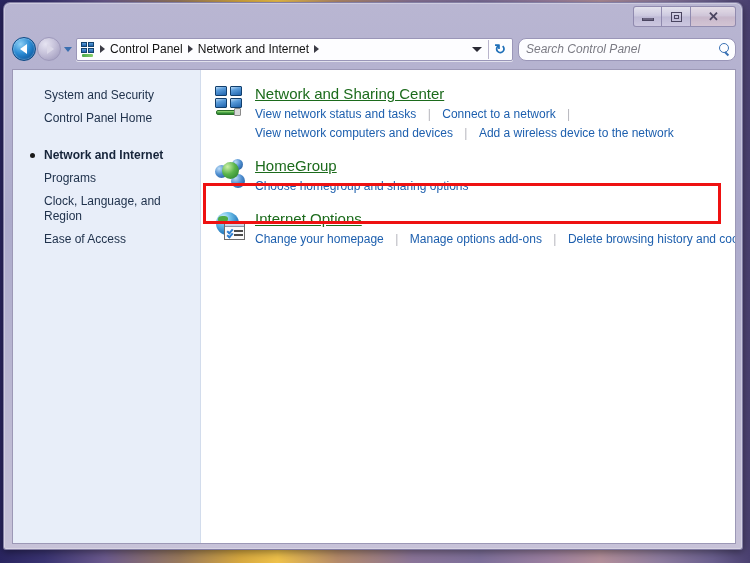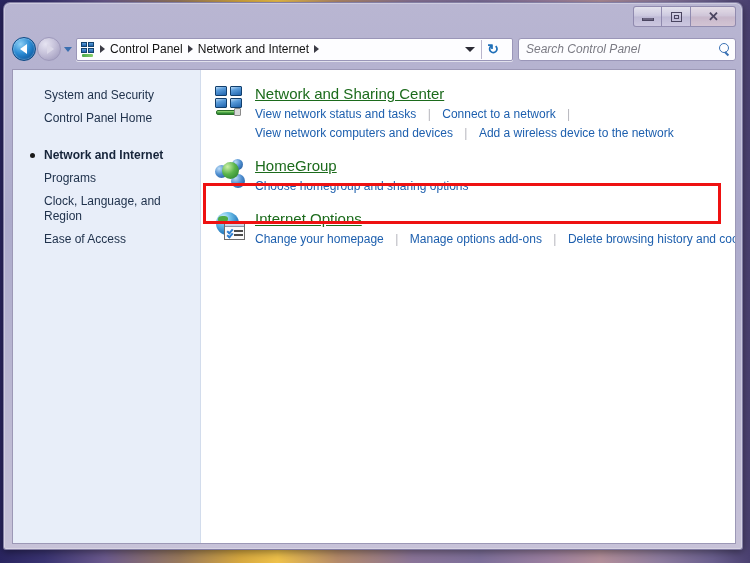--- a/index.html
+++ b/index.html
@@ -160,21 +160,21 @@
   }
 
   #addressbar {
     flex: 1 1 auto;
     height: 23px;
     background: #fdfdff;
     border: 1px solid #9a96b8;
     border-radius: 2px;
     display: flex;
     align-items: center;
-    padding: 0 8px 0 3px;
+    padding: 0 1px 0 3px;
     box-shadow: 0 1px 0 rgba(255,255,255,0.6);
     min-width: 0;
   }
 
   .addr-icon {
     width: 16px; height: 16px;
     position: relative;
     flex: 0 0 auto;
     margin-right: 2px;
   }
@@ -237,21 +237,21 @@
     font-weight: bold;
     line-height: 14px;
   }
 
   #searchbox {
     flex: 0 0 218px;
     height: 23px;
     margin-left: 5px;
     background: #fdfdff;
     border: 1px solid #9a96b8;
-    border-radius: 3px;
+    border-radius: 8px;
     display: flex;
     align-items: center;
     padding: 0 4px 0 7px;
   }
   #searchbox .ph {
     flex: 1 1 auto;
     font-size: 12px;
     font-style: italic;
     color: #7b7b84;
     white-space: nowrap;

